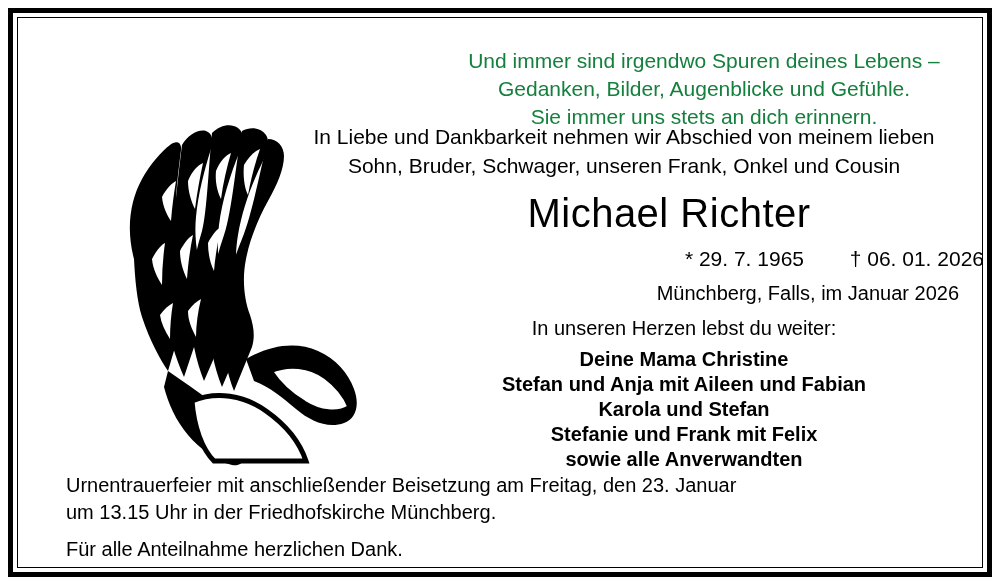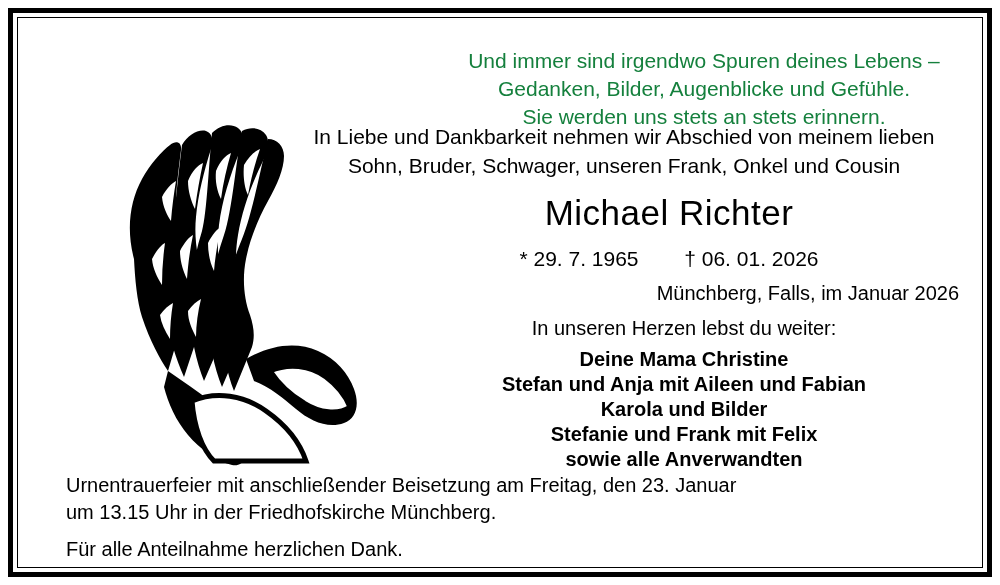--- a/index.html
+++ b/index.html
@@ -83,31 +83,31 @@
     line-height: 29px;
   }
   .intro div { white-space: nowrap; }
 
   .name {
     position: absolute;
     left: 330px;
     top: 165px;
     width: 630px;
     text-align: center;
-    font-size: 35px;
+    font-size: 40px;
     line-height: 48px;
     letter-spacing: 0.5px;
   }
 
   .dates {
     position: absolute;
     left: 330px;
     top: 222px;
     width: 630px;
-    text-align: center;
+    text-align: right;
     font-size: 21px;
     line-height: 26px;
   }
   .dates .sep {
     display: inline-block;
     width: 34px;
   }
 
   .place {
     position: absolute;
@@ -211,21 +211,21 @@
           <path d="M144,134 C148,126 153,120 157,118 C154,132 151,148 150,162 C146,154 144,144 144,134 Z"></path>
           <path d="M96,206 C100,200 105,196 109,194 C107,206 106,218 106,230 C101,222 97,214 96,206 Z"></path>
           <path d="M124,202 C128,196 133,192 137,190 C134,202 132,216 132,228 C128,220 124,212 124,202 Z"></path>
         </g>
       </svg>
     </div>
 
     <div class="poem">
       <div>Und immer sind irgendwo Spuren deines Lebens –</div>
       <div>Gedanken, Bilder, Augenblicke und Gefühle.</div>
-      <div>Sie werden uns stets an stets erinnern.</div>
+      <div>Sie immer uns stets an dich erinnern.</div>
     </div>
 
     <div class="intro">
       <div>In Liebe und Dankbarkeit nehmen wir Abschied von meinem lieben</div>
       <div>Sohn, Bruder, Schwager, unseren Frank, Onkel und Cousin</div>
     </div>
 
     <div class="name">Michael Richter</div>
 
     <div class="dates">
@@ -234,21 +234,21 @@
       <span>† 06. 01. 2026</span>
     </div>
 
     <div class="place">Münchberg, Falls, im Januar 2026</div>
 
     <div class="mourners">
       <div class="lead">In unseren Herzen lebst du weiter:</div>
       <div class="fam">
         <div>Deine Mama Christine</div>
         <div>Stefan und Anja mit Aileen und Fabian</div>
-        <div>Karola und Bilder</div>
+        <div>Karola und Stefan</div>
         <div>Stefanie und Frank mit Felix</div>
         <div>sowie alle Anverwandten</div>
       </div>
     </div>
 
     <div class="closing">
       <div>Urnentrauerfeier mit anschließender Beisetzung am Freitag, den 23. Januar</div>
       <div>um 13.15 Uhr in der Friedhofskirche Münchberg.</div>
       <div class="gap"></div>
       <div>Für alle Anteilnahme herzlichen Dank.</div>

